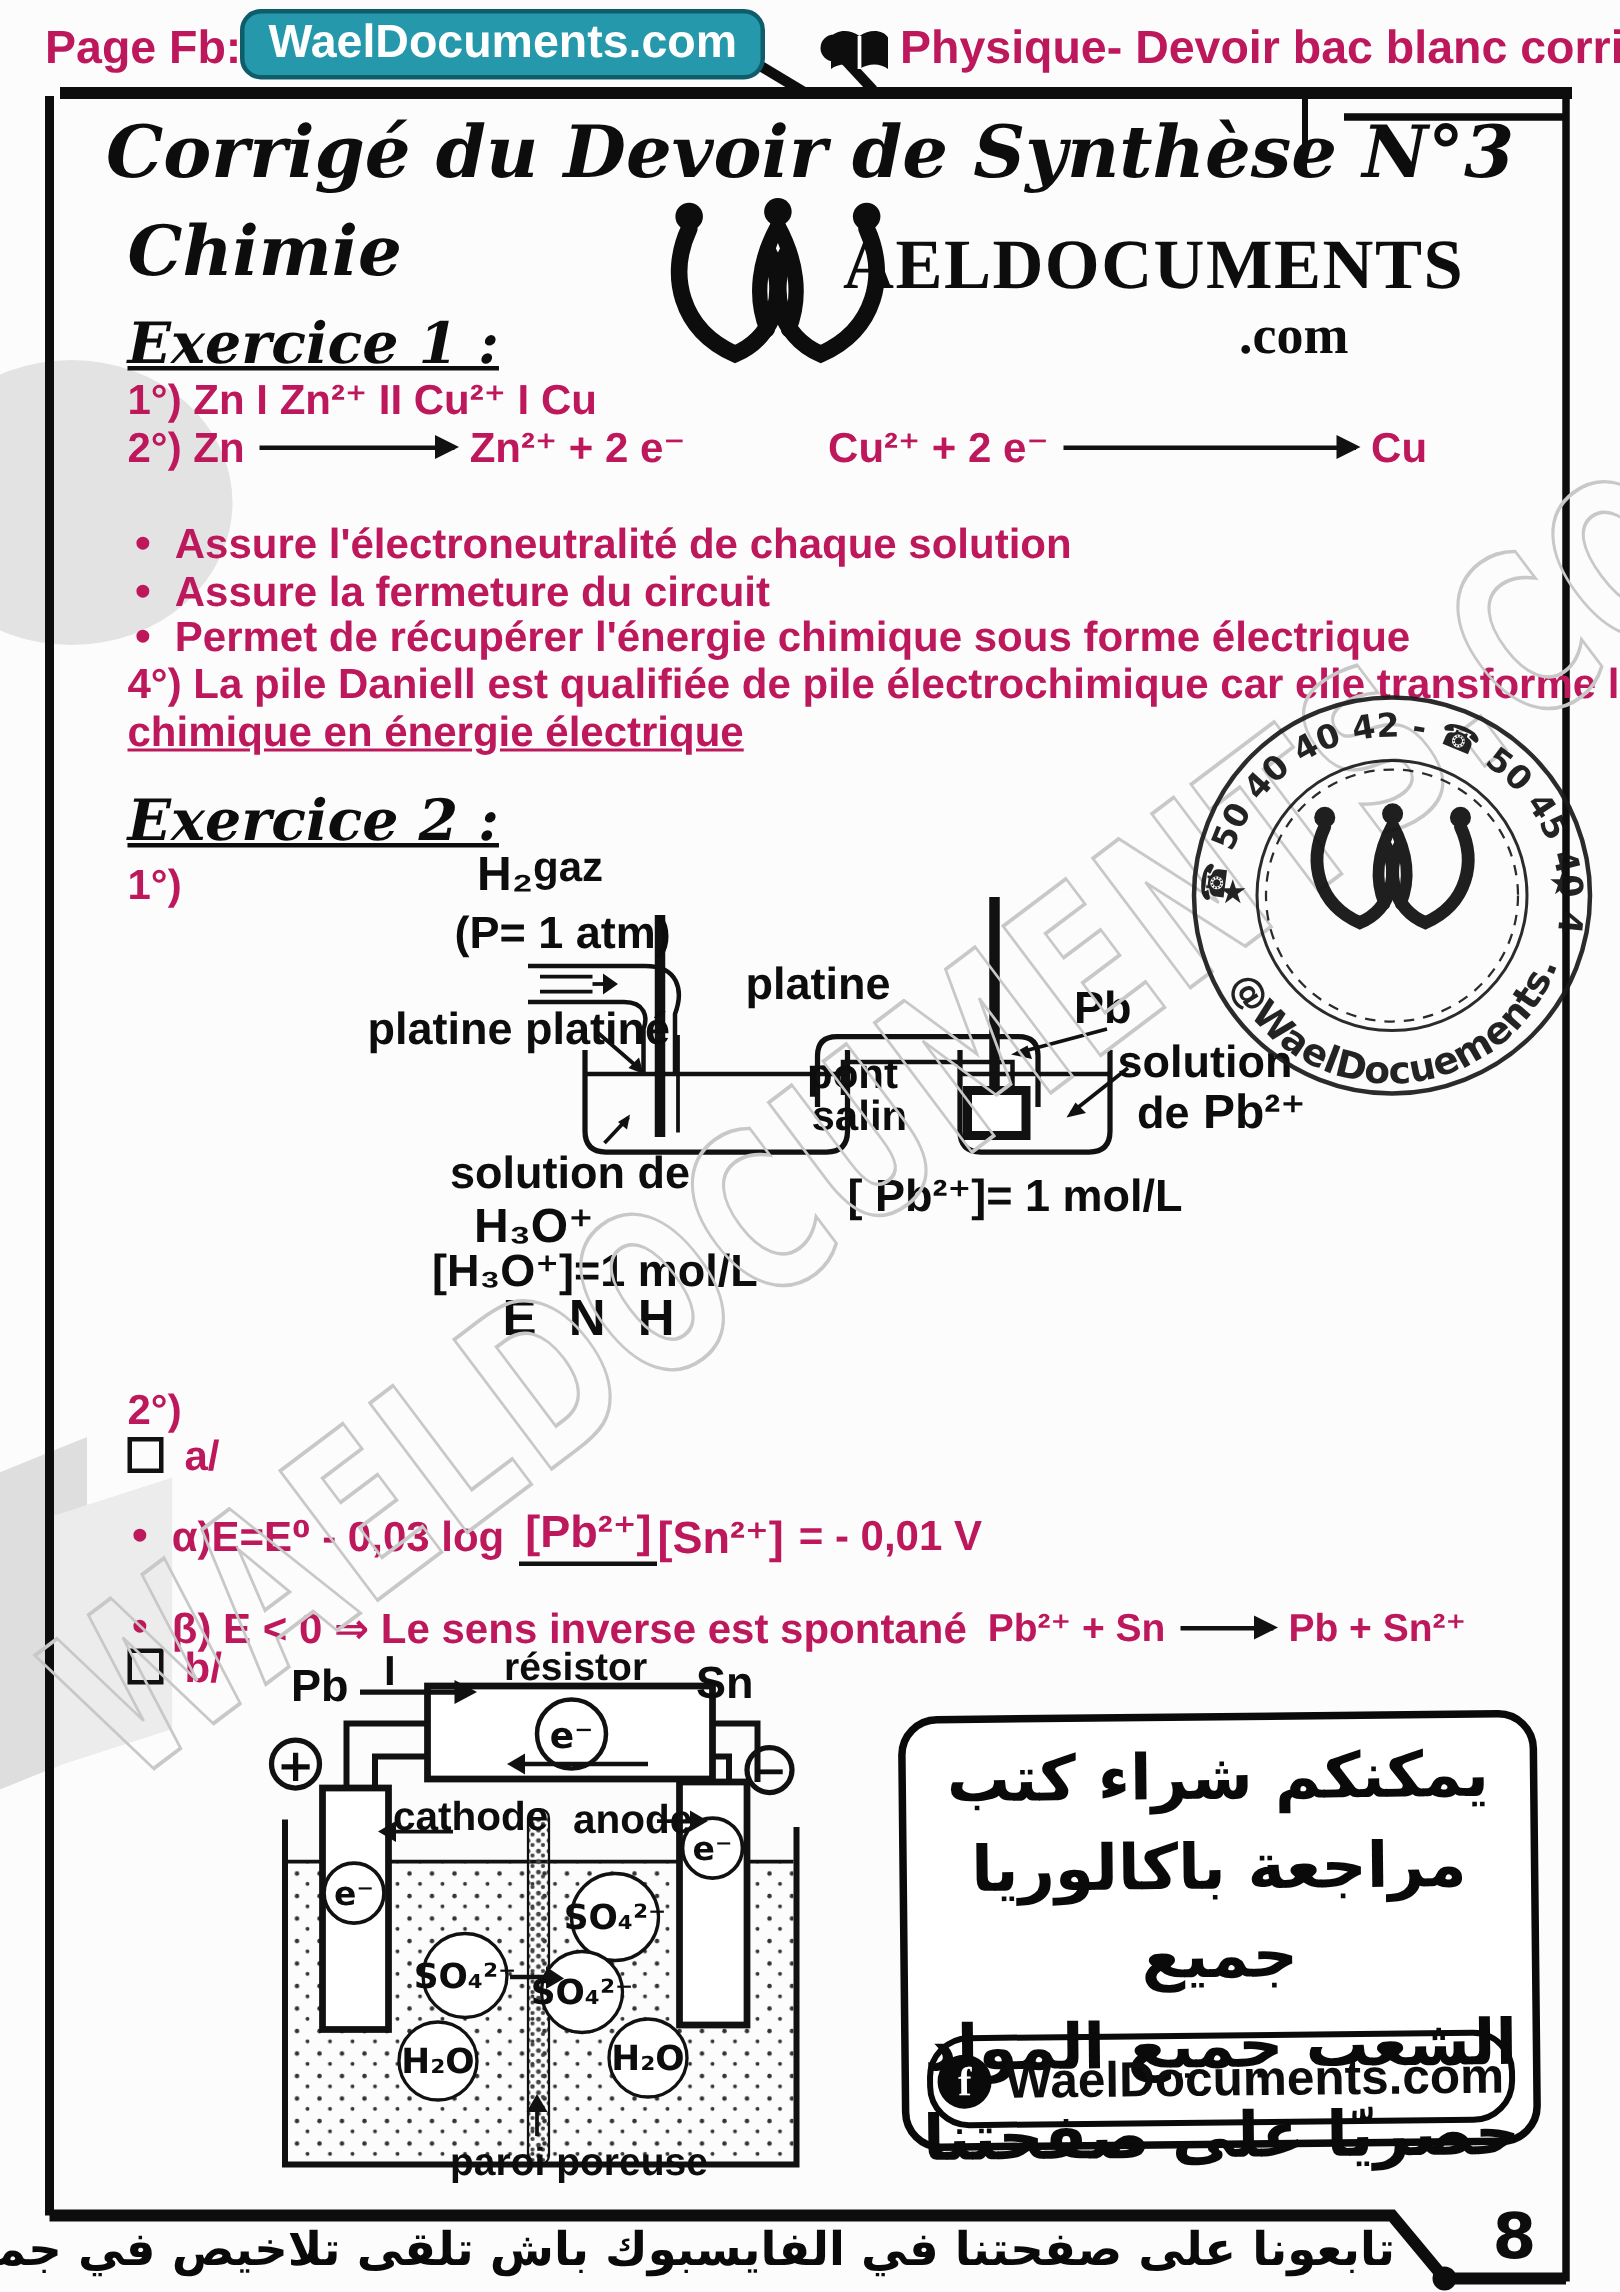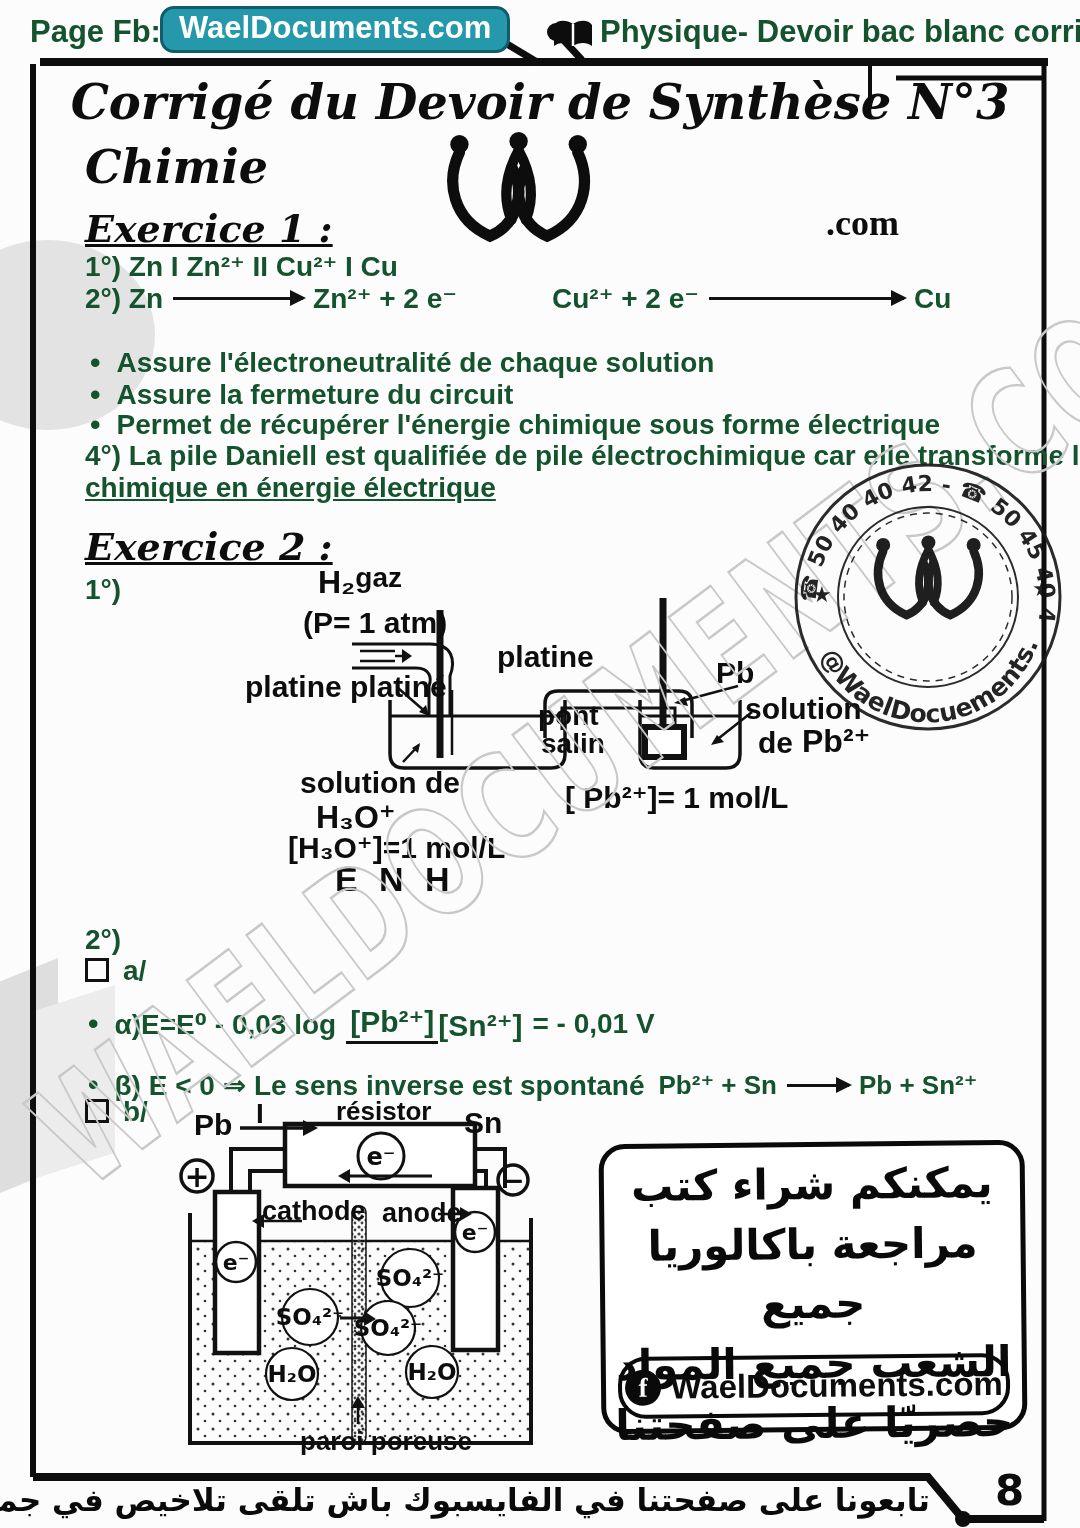--- a/index.html
+++ b/index.html
@@ -1,19 +1,19 @@
 <!DOCTYPE html>
 <html><head>
 <meta charset="utf-8">
 <style>
   html,body{margin:0;padding:0;background:#ffffff;}
   #page{position:relative;width:1080px;height:1528px;background:#fcfcfc;overflow:hidden;
         font-family:"Liberation Sans","DejaVu Sans",sans-serif;color:#0d0d0d;}
   .abs{position:absolute;}
-  .t{font-weight:bold;font-size:28px;white-space:nowrap;color:#14532d;z-index:4;}
+  .t{font-weight:bold;font-size:28px;white-space:nowrap;color:#be185d;z-index:4;}
   .cursive{font-family:"DejaVu Serif","Liberation Serif",serif;font-style:italic;font-weight:bold;}
   .serifb{font-family:"Liberation Serif","DejaVu Serif",serif;font-weight:bold;}
   .arr{display:inline-block;height:3px;background:#111;vertical-align:6px;position:relative;margin:0 10px;}
   .arr::after{content:"";position:absolute;right:-3px;top:-7px;border-left:16px solid #111;
               border-top:8px solid transparent;border-bottom:8px solid transparent;}
   .chk{display:inline-block;width:18px;height:18px;border:3.5px solid #111;margin-right:14px;vertical-align:-2px;}
   .frac{display:inline-flex;flex-direction:row;align-items:center;margin:0 10px;vertical-align:middle;}
   .frac .num{padding:0 4px 2px 4px;border-bottom:3px solid #111;}
   .frac .den{padding-top:2px;}
   .row{display:flex;align-items:center;}
@@ -203,20 +203,21 @@
   <div class="abs badge" style="left:160px;top:6px;z-index:8;">WaelDocuments.com</div>
   <svg class="abs" style="left:552px;top:18px;z-index:8;" width="42" height="34" viewBox="0 0 42 34">
     <path d="M21,6 C14,1 5,2 2,7 V28 C7,24 15,24 21,28 C27,24 35,24 40,28 V7 C37,2 28,1 21,6 Z" fill="#0d0d0d"></path>
     <path d="M21,6 V28" stroke="#fff" stroke-width="2.5"></path>
   </svg>
   <div class="abs t" style="left:600px;top:14px;font-size:31px;z-index:8;">Physique- Devoir bac blanc corrigé</div>
 
   <div class="abs cursive" style="left:0;top:74px;width:1080px;text-align:center;font-size:48px;z-index:4;">Corrigé du Devoir de Synthèse N°3</div>
 
   <div class="abs cursive" style="left:85px;top:140px;font-size:46px;z-index:4;">Chimie</div>
+  <div class="abs serifb" style="left:562px;top:150px;font-size:47px;letter-spacing:1px;z-index:4;">AELDOCUMENTS</div>
   <div class="abs serifb" style="left:826px;top:202px;font-size:36px;z-index:4;">.com</div>
 
   <div class="abs cursive" style="left:85px;top:206px;font-size:38px;text-decoration:underline;z-index:4;">Exercice 1 :</div>
   <div class="abs t" style="left:85px;top:250px;">1°) Zn I Zn²⁺ II  Cu²⁺ I Cu</div>
   <div class="abs t row" style="left:85px;top:282px;">
     <span>2°) Zn</span>
     <span class="arr" style="width:130px;"></span>
     <span>Zn²⁺ + 2 e⁻</span>
     <span style="width:95px;"></span>
     <span>Cu²⁺ + 2 e⁻</span>

